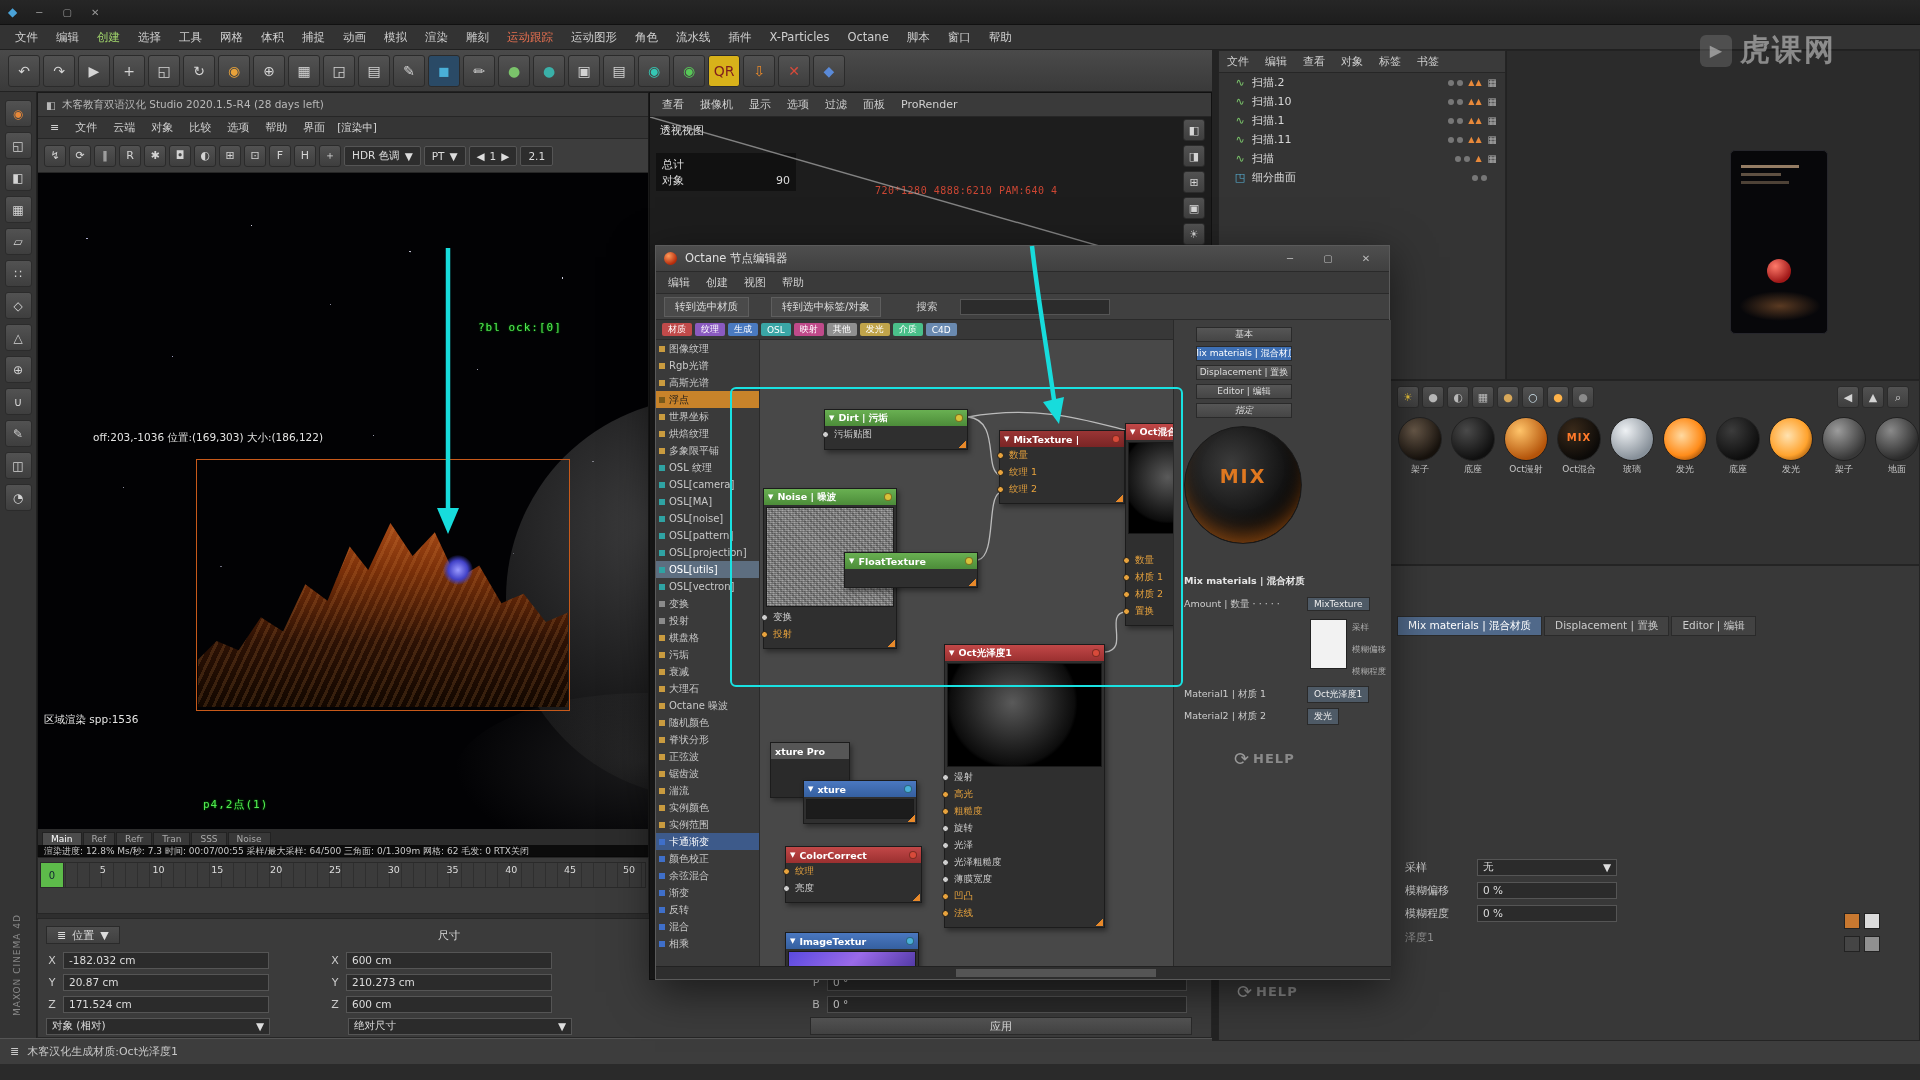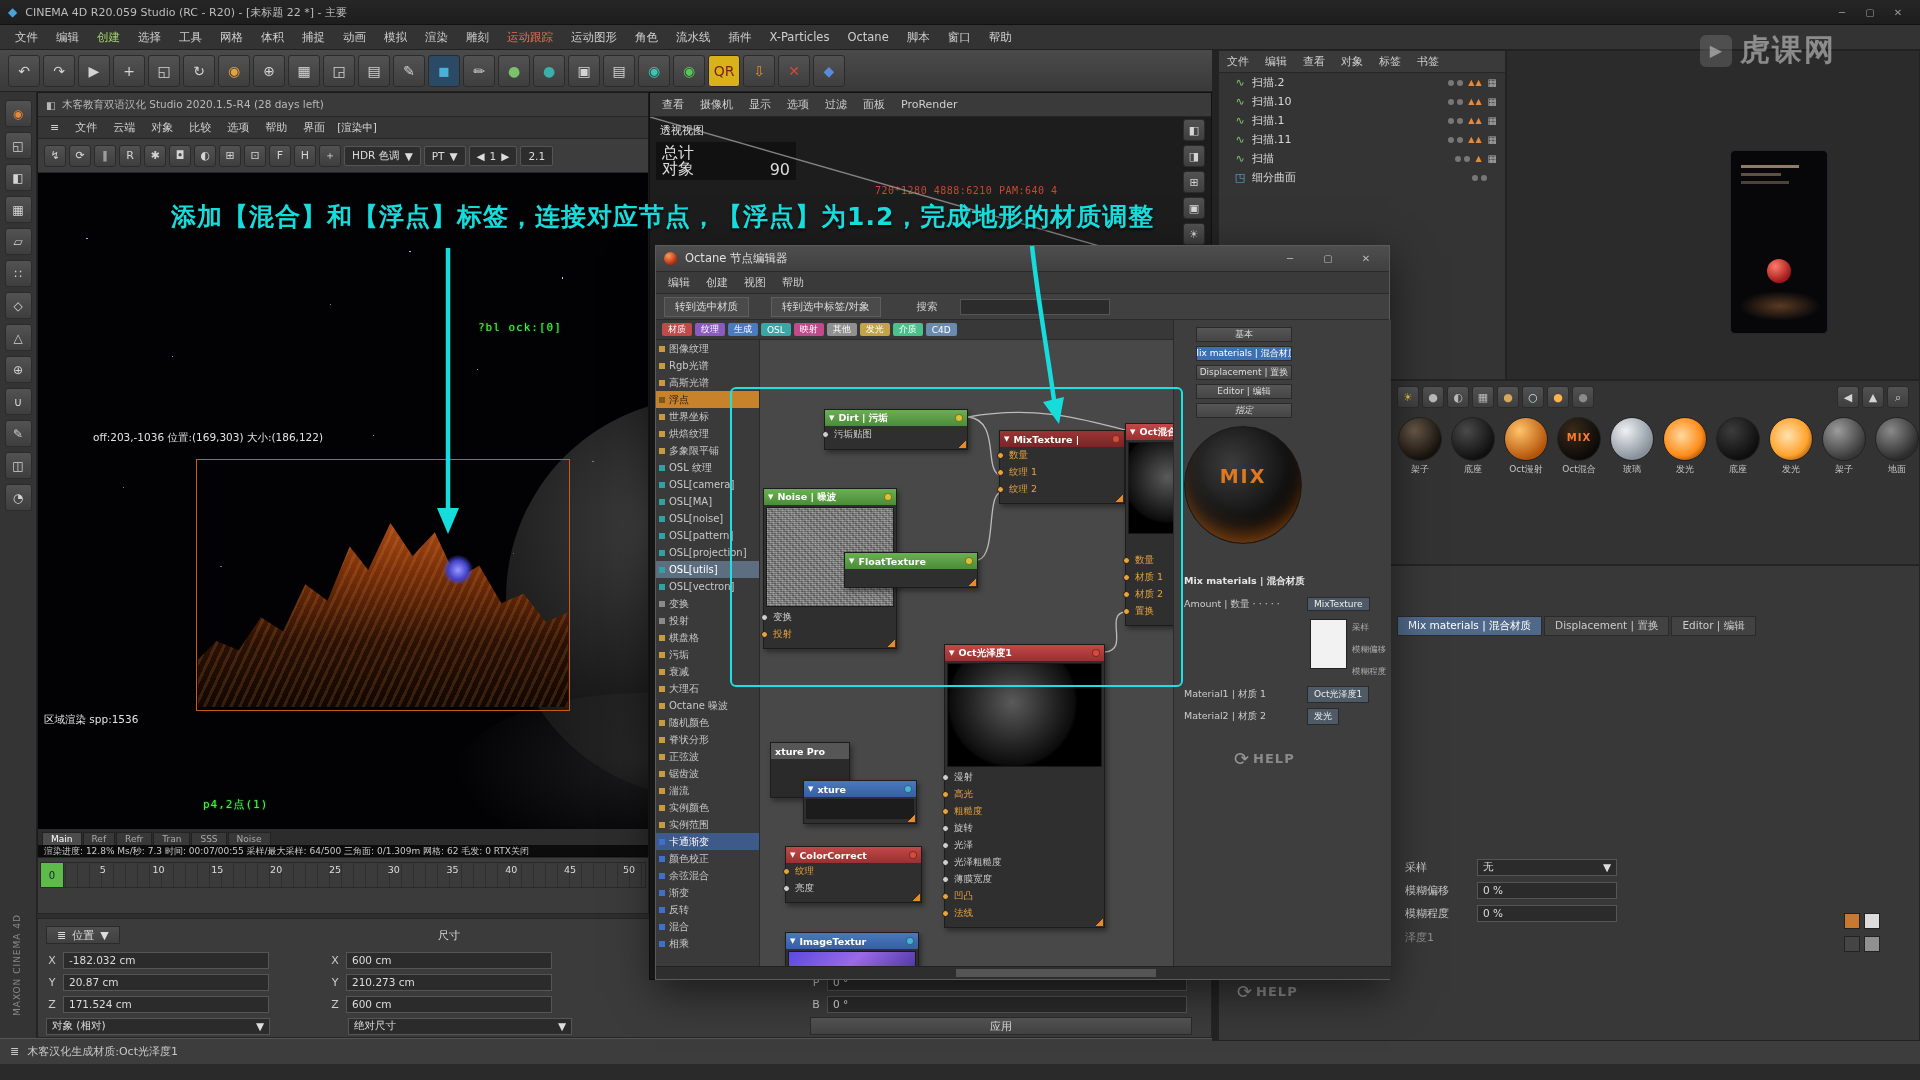--- a/index.html
+++ b/index.html
@@ -78,21 +78,21 @@
   .ddn{justify-content:space-between}
   .btn{background:linear-gradient(#565656,#424242);border:1px solid #2a2a2a;color:#ddd;display:flex;align-items:center;justify-content:center;font-size:11px}
 
   .statusbar{left:0;top:1038px;width:1920px;height:26px;background:#3d3d3d;border-top:1px solid #555;display:flex;align-items:center;gap:8px;padding:0 10px;color:#c8c8c8;font-size:11px}
   .filler{left:0;top:1064px;width:1920px;height:16px;background:#2a2a2a}
 
   
   .rview{left:649px;top:92px;width:563px;height:888px;background:#1d1d1d;border:1px solid #111}
   .rv-menu{height:24px;background:#3a3a3a;border-bottom:1px solid #262626;display:flex;align-items:center;padding-left:4px}
   .rv-label{position:absolute;left:10px;top:30px;color:#e0e0e0;font-size:11px}
-  .rv-stats{position:absolute;left:6px;top:49px;width:140px;background:rgba(0,0,0,.4);font-size:16px;padding:3px 6px;color:#ddd}
+  .rv-stats{position:absolute;left:6px;top:60px;width:140px;background:rgba(0,0,0,.4);font-size:11px;padding:3px 6px;color:#ddd}
   .rv-stats .r{display:flex;justify-content:space-between;height:16px;align-items:center}
   .rv-res{position:absolute;left:225px;top:92px;color:#cc4633;font-size:10px;letter-spacing:.5px}
   .rv-stack{position:absolute;right:6px;top:26px;display:flex;flex-direction:column;gap:4px}
 
   .splitter{left:1212px;top:50px;width:6px;height:991px;background:#232323}
 
   
   .objman{left:1218px;top:50px;width:288px;height:330px;background:#343434;border:1px solid #242424}
   .om-menu{height:22px;display:flex;align-items:center;background:#3a3a3a;border-bottom:1px solid #262626}
   .om-row{height:19px;display:flex;align-items:center;gap:5px;padding:0 8px 0 14px;font-size:11px;color:#d8d8d8}
@@ -182,21 +182,20 @@
   .wm-logo{width:32px;height:32px;border-radius:6px;background:rgba(200,200,200,.35);display:flex;align-items:center;justify-content:center;color:#eee;font-size:16px}
   .watermark b{color:#d8d8d8;font-size:30px;font-weight:bold;letter-spacing:2px}
 </style>
 </head>
 <body>
 
 <div id="root">
 
   <div class="titlebar abs">
     <span class="app-ico">◆</span>
-    <span class="tb-title">CINEMA 4D R20.059 Studio (RC - R20) - [未标题 22 *] - 主要</span>
     <span class="wc">─</span>
     <span class="wc">▢</span>
     <span class="wc">✕</span>
   </div>
 
   <div class="menubar abs">
     <span class="menu-item"><span>文件</span></span>
       <span class="menu-item"><span>编辑</span></span>
       <span class="menu-item" style="color: rgb(158, 209, 106);"><span>创建</span></span>
       <span class="menu-item"><span>选择</span></span>
@@ -1191,21 +1190,20 @@
             <b>HELP</b>
         </div>
       </div>
     </div>
 
     <div class="ne-scroll">
       <i class="ne-thumbtrack"></i>
     </div>
   </div>
 
-  <div class="annotation-text abs">添加【混合】和【浮点】标签，连接对应节点，【浮点】为1.2，完成地形的材质调整</div>
   <svg class="abs" style="left:0;top:0;width:1920px;height:1080px;z-index:30;pointer-events:none">
     <path d="M448,248 L448,510" stroke="#17dcdc" stroke-width="4.5" fill="none"></path>
     <polygon points="448,534 437,508 459,508" fill="#17dcdc"></polygon>
     <path d="M1032,246 C1038,300 1048,356 1054,400" stroke="#17dcdc" stroke-width="4.5" fill="none"></path>
     <polygon points="1059,424 1043,402 1064,397" fill="#17dcdc"></polygon>
   </svg>
 
   <div class="watermark abs">
     <span class="wm-logo">▶</span>
     <b>虎课网</b>

